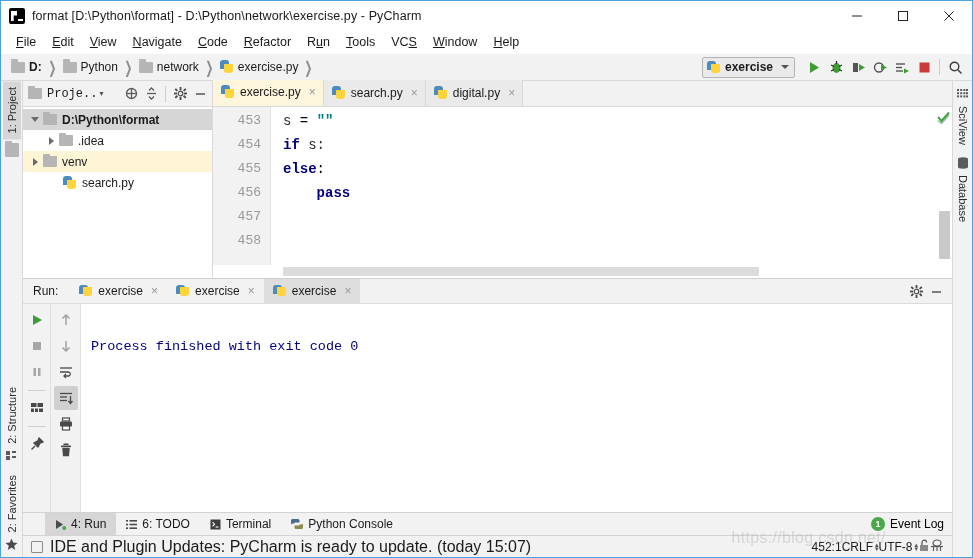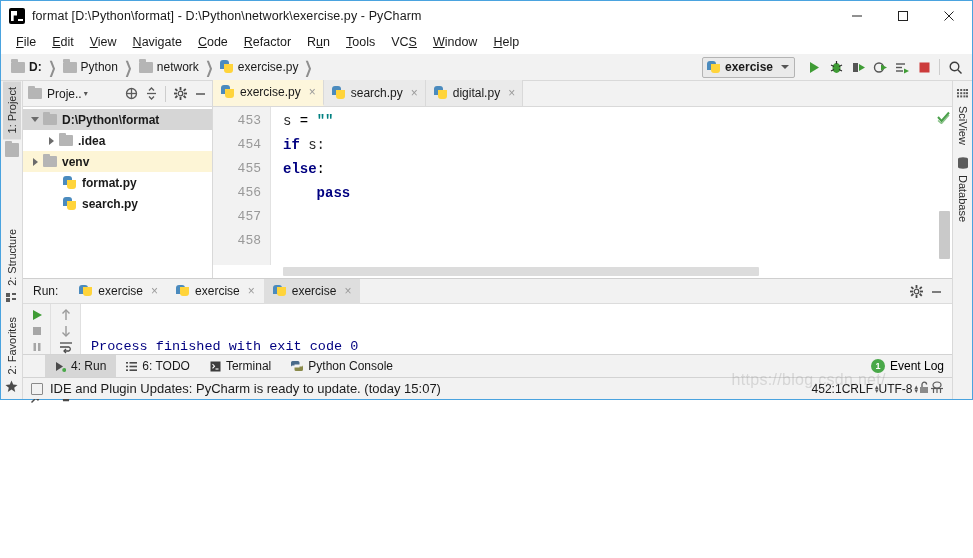--- a/index.html
+++ b/index.html
@@ -5,21 +5,21 @@
   * { box-sizing: border-box; margin: 0; padding: 0; }
   html, body {
     width: 973px; height: 558px;
     font-family: "Liberation Sans", sans-serif;
     font-size: 12px;
     background: #ffffff;
     overflow: hidden;
     -webkit-font-smoothing: antialiased;
   }
   #app {
-    width: 973px; height: 400px;
+    width: 973px; height: 558px;
     position: relative;
     border: 1px solid #4aa3df;
     background: #f2f2f2;
     display: flex; flex-direction: column;
   }
 
   
   .titlebar {
     height: 30px; background: #ffffff;
     display: flex; align-items: center;
@@ -134,32 +134,32 @@
   
   .projpanel {
     width: 190px; flex: 0 0 190px; display: flex; flex-direction: column;
     background: #ffffff; border-right: 1px solid #d9d9d9;
   }
   .pp-head {
     height: 26px; flex: 0 0 26px; background: #f2f2f2;
     display: flex; align-items: center; padding: 0 2px 0 5px;
     border-bottom: 1px solid #d9d9d9;
   }
-  .pp-title { font-size: 12px; color: #1a1a1a; margin-left: 5px; }
+  .pp-title { font-size: 12px; color: #1a1a1a; margin-left: 5px; font-family: Liberation Mono, monospace; }
   .pp-icons { margin-left: auto; display: flex; align-items: center; }
   .pp-btn { width: 20px; height: 20px; display: flex; align-items: center; justify-content: center; }
 
   .tree { flex: 1; padding-top: 2px; overflow: hidden; font-size: 12px; }
   .trow { height: 21px; display: flex; align-items: center; padding-left: 4px; white-space: nowrap; }
   .trow.sel { background: #d6d6d6; }
   .trow.hl { background: #fdf5d6; }
   .arrow { width: 16px; flex: 0 0 16px; display: flex; align-items: center; justify-content: center; color: #666; font-size: 10px; }
   .arrow.down::before { content: ""; border-left: 4px solid transparent; border-right: 4px solid transparent; border-top: 5px solid #6b6b6b; }
   .arrow.right::before { content: ""; border-top: 4px solid transparent; border-bottom: 4px solid transparent; border-left: 5px solid #6b6b6b; }
-  .tlabel { margin-left: 5px; color: #1a1a1a; font-weight: bold; }
+  .tlabel { margin-left: 5px; color: #1a1a1a; }
   .tlabel.bold { font-weight: bold; }
 
   
   .editorwrap { flex: 1; display: flex; flex-direction: column; min-width: 0; background: #fff; }
   .tabbar {
     height: 26px; flex: 0 0 26px; background: #f2f2f2;
     display: flex; align-items: flex-end; border-bottom: 1px solid #d9d9d9;
   }
   .etab {
     height: 26px; display: flex; align-items: center; padding: 0 7px 0 8px;
@@ -259,21 +259,21 @@
     width: 14px; height: 14px; border-radius: 50%; background: #49a849;
     color: #fff; font-size: 9px; display: flex; align-items: center; justify-content: center;
     font-weight: bold;
   }
 
   .statusbar {
     height: 22px; flex: 0 0 22px; background: #f2f2f2;
     display: flex; align-items: center; padding-left: 8px;
     border-top: 1px solid #d3d3d3; position: relative;
   }
-  .sb-left { display: flex; align-items: center; gap: 7px; font-size: 13px; color: #1a1a1a; }
+  .sb-left { display: flex; align-items: center; gap: 7px; font-size: 16px; color: #1a1a1a; }
   .sb-right { margin-left: auto; display: flex; align-items: center; font-size: 12px; color: #1a1a1a; padding-right: 8px; }
   .sb-item { display: flex; align-items: center; gap: 2px; }
   .updn { display: inline-flex; flex-direction: column; line-height: 4px; font-size: 7px; color: #555; }
   .watermark {
     position: absolute; right: 52px; bottom: 10px; font-size: 16px;
     color: rgba(150,150,150,0.30); font-family: "Liberation Sans", sans-serif;
     pointer-events: none; letter-spacing: 0.3px; text-align: right;
   }
   .sq-ico { width: 12px; height: 12px; border: 1px solid #8a8a8a; border-radius: 1px; }
 </style>
@@ -479,24 +479,20 @@
               <span class="folder-ico"></span>
               <span class="tlabel">.idea</span>
             </div>
             <div class="trow hl" style="">
               <span class="arrow right"></span>
               <span class="folder-ico"></span>
               <span class="tlabel">venv</span>
             </div>
             <div class="trow" style="padding-left:40px">
               <span class="py-ico"></span>
-              <span class="tlabel">format.py</span>
-            </div>
-            <div class="trow" style="padding-left:40px">
-              <span class="py-ico"></span>
               <span class="tlabel">search.py</span>
             </div>
           </div>
         </div>
 
         <div class="editorwrap">
           <div class="tabbar">
             <div class="etab active">
               <span class="py-ico"></span>
               <span>exercise.py</span>

